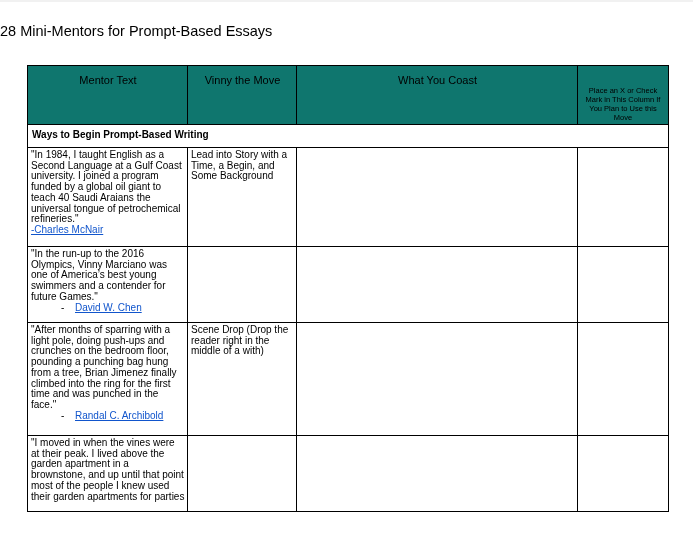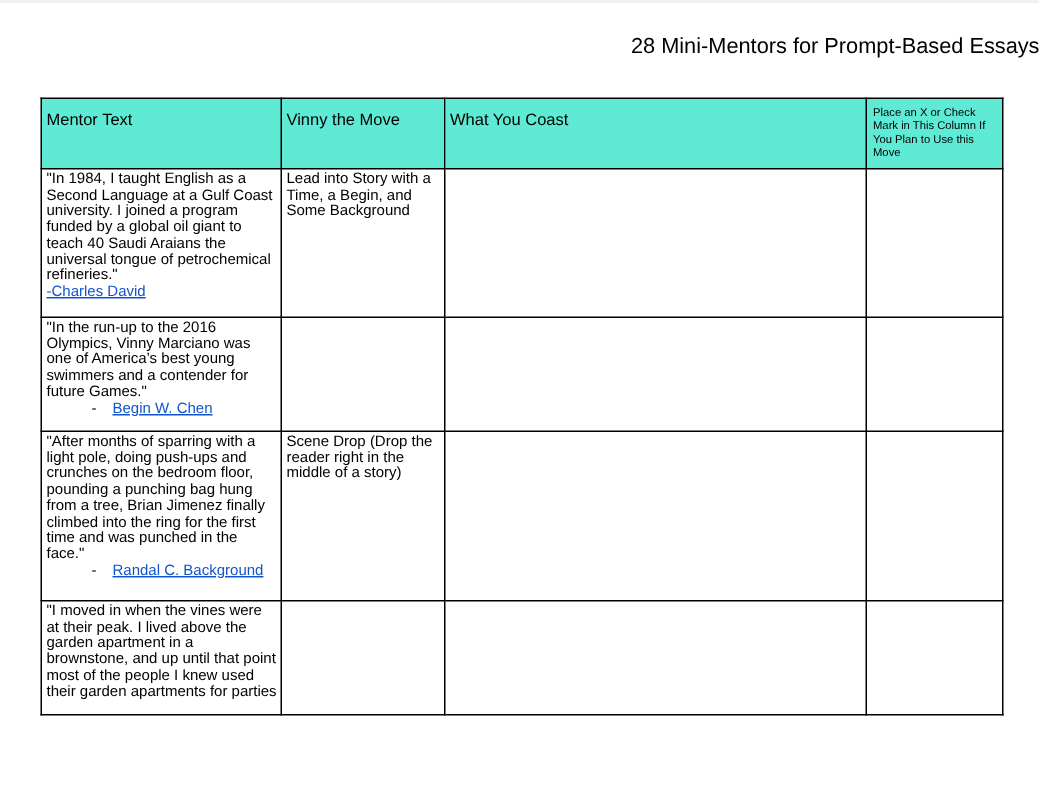--- a/index.html
+++ b/index.html
@@ -10,49 +10,50 @@
     color: #000000;
     overflow: hidden;
   }
   .page { position: relative; width: 693px; height: 537px; background: #ffffff; }
   .top-edge {
     position: absolute; top: 0; left: 0; width: 693px; height: 2px;
     background: #f1f1f1;
   }
   .doc-title {
     position: absolute; top: 23px; left: 0; width: 693px;
-    text-align: right;
+    text-align: left;
     font-size: 14.5px;
     color: #000000;
   }
   table.mentors {
     position: absolute; left: 27px; top: 65px;
     width: 641px;
     border-collapse: collapse;
     table-layout: fixed;
   }
   table.mentors td {
     border: 1px solid #000000;
     vertical-align: top;
     padding: 2px 2px 2px 3px;
     font-size: 10px;
     line-height: 10.7px;
     overflow: hidden;
     word-wrap: break-word;
   }
   tr.header-row td {
-    background: #5eead4;
+    background: #0f766e;
+    text-align: center;
     font-size: 11px;
     line-height: 13px;
     padding-top: 8px;
   }
   tr.header-row td.small-head {
     font-size: 7.5px;
     line-height: 9px;
-    padding-top: 4px;
+    padding-top: 20px;
     padding-left: 4px;
     padding-right: 4px;
   }
   tr.section-row td {
     font-weight: bold;
     font-size: 10px;
     padding: 5px 0 0 4px;
   }
   .attr-line { padding-left: 30px; }
   .attr-dash { display: inline-block; width: 14px; }
@@ -79,53 +80,56 @@
     </colgroup>
 
     <tbody>
         <tr class="header-row" style="height:47px">
       <td>Mentor Text</td>
       <td>Vinny the Move</td>
       <td>What You Coast</td>
       <td class="small-head">Place an X or Check Mark in This Column If You Plan to Use this Move</td>
     </tr>
 
+    <tr class="section-row" style="height:23px">
+      <td colspan="4">Ways to Begin Prompt-Based Writing</td>
+    </tr>
 
     <tr style="height:99px">
       <td>
         <span>"In 1984, I taught English as a Second Language at a Gulf Coast university. I joined a program funded by a global oil giant to teach 40 Saudi Araians the universal tongue of petrochemical refineries."</span>
         <div>
-          <a class="attr-link">-Charles David</a>
+          <a class="attr-link">-Charles McNair</a>
         </div>
       </td>
       <td>Lead into Story with a Time, a Begin, and Some Background</td>
       <td></td>
       <td></td>
     </tr>
 
     <tr style="height:76px">
       <td>
         <span>"In the run-up to the 2016 Olympics, Vinny Marciano was one of America’s best young swimmers and a contender for future Games."</span>
         <div class="attr-line">
-          <span class="attr-dash">-</span><a class="attr-link">Begin W. Chen</a>
+          <span class="attr-dash">-</span><a class="attr-link">David W. Chen</a>
         </div>
       </td>
       <td></td>
       <td></td>
       <td></td>
     </tr>
 
     <tr style="height:113px">
       <td>
         <span>"After months of sparring with a light pole, doing push-ups and crunches on the bedroom floor, pounding a punching bag hung from a tree, Brian Jimenez finally climbed into the ring for the first time and was punched in the face."</span>
         <div class="attr-line">
-          <span class="attr-dash">-</span><a class="attr-link">Randal C. Background</a>
+          <span class="attr-dash">-</span><a class="attr-link">Randal C. Archibold</a>
         </div>
       </td>
-      <td>Scene Drop (Drop the reader right in the middle of a story)</td>
+      <td>Scene Drop (Drop the reader right in the middle of a with)</td>
       <td></td>
       <td></td>
     </tr>
 
     <tr style="height:76px">
       <td>
         <span>"I moved in when the vines were at their peak. I lived above the garden apartment in a brownstone, and up until that point most of the people I knew used their garden apartments for parties</span>
       </td>
       <td></td>
       <td></td>

